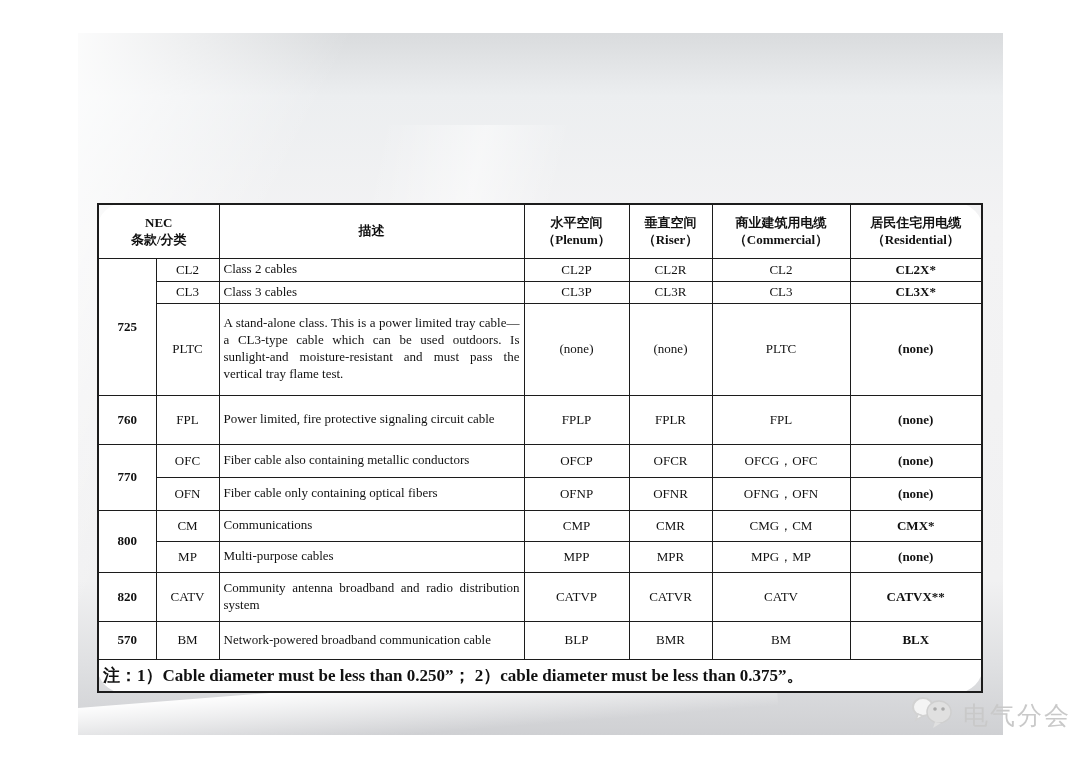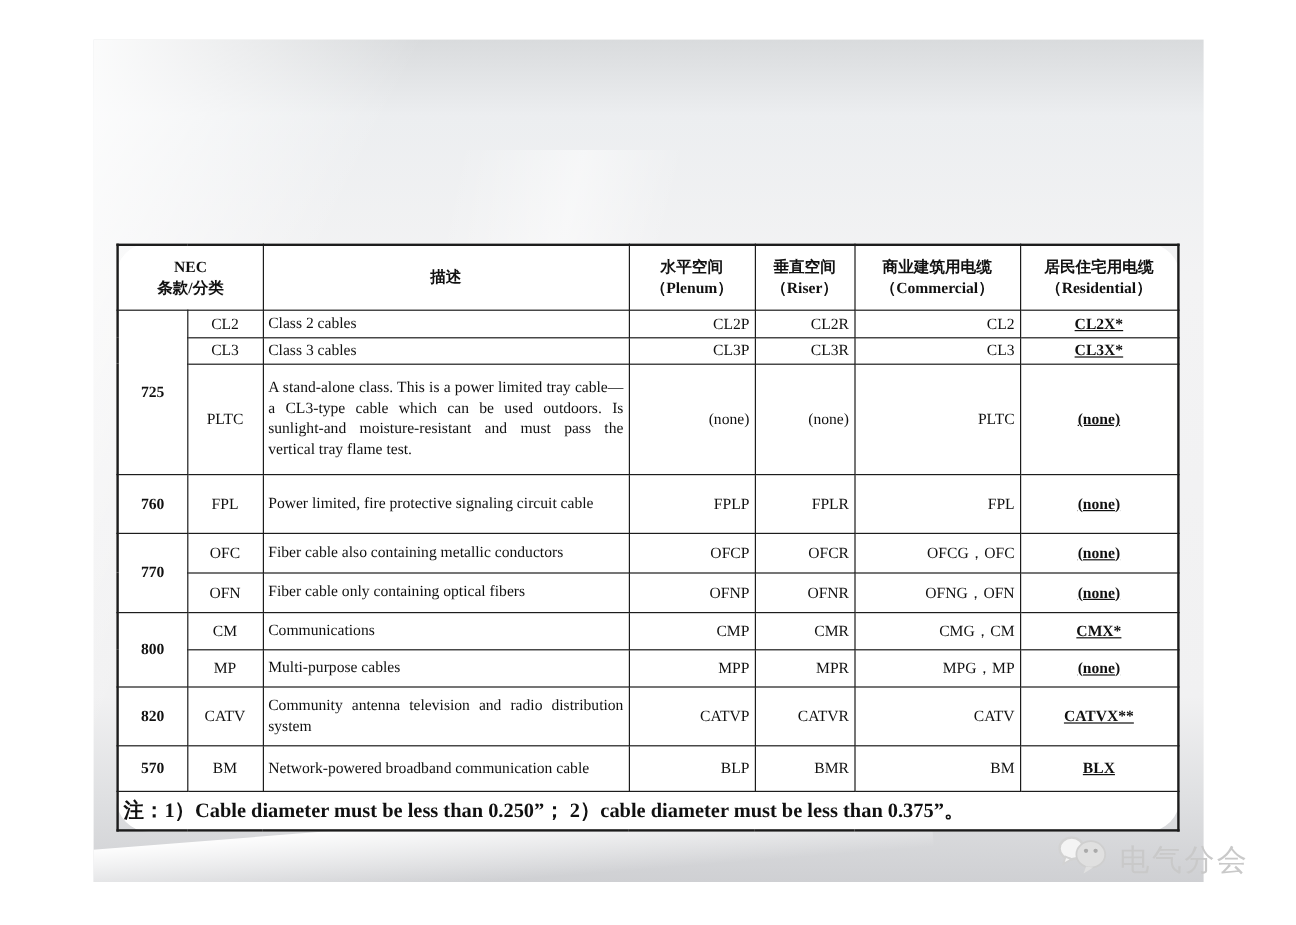--- a/index.html
+++ b/index.html
@@ -53,27 +53,27 @@
   }
   table.nec th, table.nec td {
     border:1px solid #1c1c1c; vertical-align:middle; padding:1px 4px;
     overflow:hidden;
   }
   table.nec { border:2px solid #1c1c1c; }
   th.hdr { font-weight:bold; text-align:center; white-space:pre-line; line-height:1.35; font-size:13px; }
   td.code { text-align:center; font-weight:bold; }
   td.cls  { text-align:center; }
   td.desc { text-align:justify; line-height:1.3; padding:2px 7px;margin-top:44px; }
-  td.val  { text-align:right; }
-  td.res  { text-align:center; font-weight:bold;text-decoration:underline; }
+  td.val  { text-align:center; }
+  td.res  { text-align:center; font-weight:bold; }
   td.note-cell { font-weight:bold; font-size:17px; padding:4px 6px; text-align:left; }
   
   .watermark {
-    position:absolute; left:881px; top:694px; display:flex; align-items:center;
-    color:#c9c9c9; font-family:Liberation Mono, monospace;
+    position:absolute; left:911px; top:694px; display:flex; align-items:center;
+    color:#c9c9c9; font-family:Liberation Serif, serif;
     font-size:25px; letter-spacing:2px; white-space:nowrap;
   }
   .wm-icon { margin-right:6px; flex:0 0 auto; }
 </style>
 </head>
 <body>
 
 <div class="page">
   <div class="slide">
 
@@ -176,21 +176,21 @@
           <td class="desc">Multi-purpose cables</td>
           <td class="val">MPP</td>
           <td class="val">MPR</td>
           <td class="val">MPG，MP</td>
           <td class="res">(none)</td>
         </tr>
 
         <tr style="height:49px">
           <td class="code">820</td>
           <td class="cls">CATV</td>
-          <td class="desc">Community antenna television and radio distribution system</td>
+          <td class="desc">Community antenna broadband and radio distribution system</td>
           <td class="val">CATVP</td>
           <td class="val">CATVR</td>
           <td class="val">CATV</td>
           <td class="res">CATVX**</td>
         </tr>
 
         <tr style="height:38px">
           <td class="code">570</td>
           <td class="cls">BM</td>
           <td class="desc">Network-powered broadband communication cable</td>

